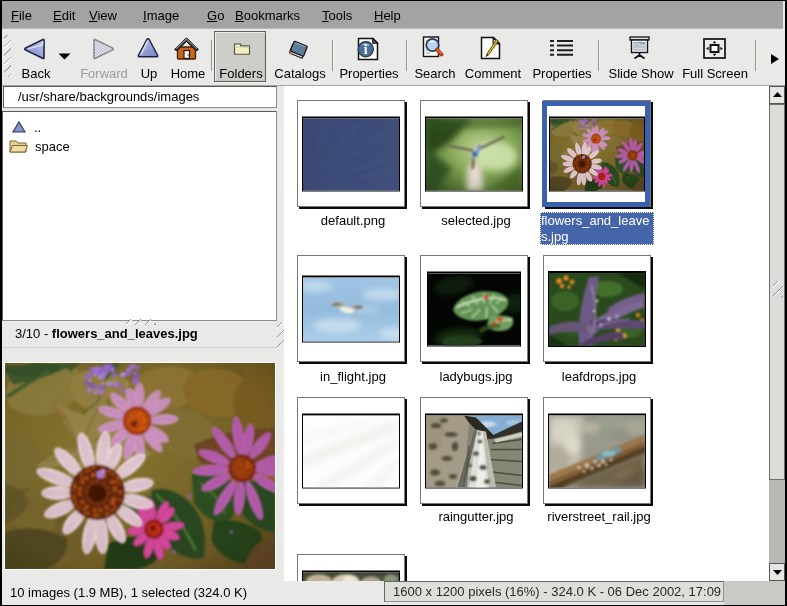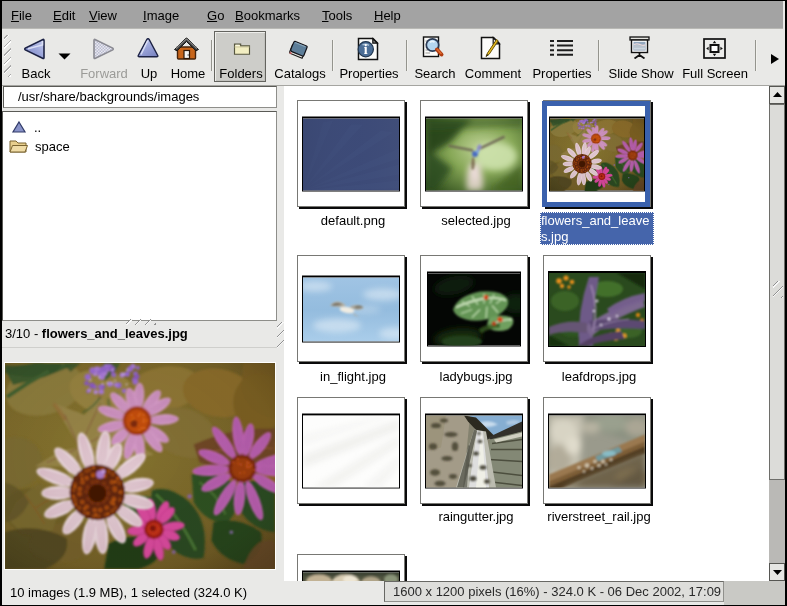--- a/index.html
+++ b/index.html
@@ -18,21 +18,21 @@
 .tb{position:absolute;text-align:center}
 .tb .lbl{position:absolute;left:50%;transform:translateX(-50%);top:32px;white-space:nowrap}
 .tb.dis .lbl{color:#9b9b98}
 .sep{position:absolute;top:11px;width:1px;height:31px;background:#94948e;border-right:1px solid #f2f2ee}
 #foldersbtn{position:absolute;left:212px;top:2px;width:52px;height:51px;background:#cdcdc9;border:1px solid #64645f;box-sizing:border-box;box-shadow:inset 1px 1px 0 #eeeeeb,inset -1px -1px 0 #c2c2be}
 
 #locentry{left:3px;top:86px;width:274px;height:22px;background:#fff;border:1px solid #8e8e8a;border-top-color:#5a5a56;border-left-color:#5a5a56;box-sizing:border-box;line-height:20px;padding-left:14px;white-space:nowrap}
 #folderlist{left:2px;top:111px;width:275px;height:210px;background:#fff;border:1px solid #8e8e8a;border-top-color:#5a5a56;border-left-color:#5a5a56;box-sizing:border-box}
 .flitem{position:absolute;left:0;width:100%;height:19px}
 .flitem .txt{position:absolute;left:31px;top:2px}
-#statusline{left:2px;top:322px;width:275px;height:24px;line-height:24px;padding-left:3px;box-sizing:border-box;white-space:nowrap}
+#statusline{left:2px;top:322px;width:275px;height:24px;line-height:24px;padding-left:13px;box-sizing:border-box;white-space:nowrap}
 #previewpane{left:2px;top:347px;width:275px;height:231px;background:#e9e9e7;border-top:1px solid #cfcfcc}
 #previewimg{position:absolute;left:2px;top:14px;width:272px;height:208px;border:1px solid #fff;box-sizing:border-box}
 
 .grip{position:absolute;background:repeating-linear-gradient(135deg,transparent 0 3px,#909090 3px 4px,#f8f8f8 4px 5px,transparent 5px 7px)}
 
 #thumbpane{left:284px;top:86px;width:485px;height:495px;background:#fff;overflow:hidden}
 .card{position:absolute;width:108px;height:107px;background:#fff;border:1px solid #787874;box-shadow:2px 2px 0 #0a0a0a;box-sizing:border-box}
 .card .im{position:absolute;left:50%;top:50%;transform:translate(-50%,-50%);border:1px solid #000;border-top-width:2px;font-size:0;line-height:0}
 .card .im svg{display:block}
 #previewimg svg{display:block}

